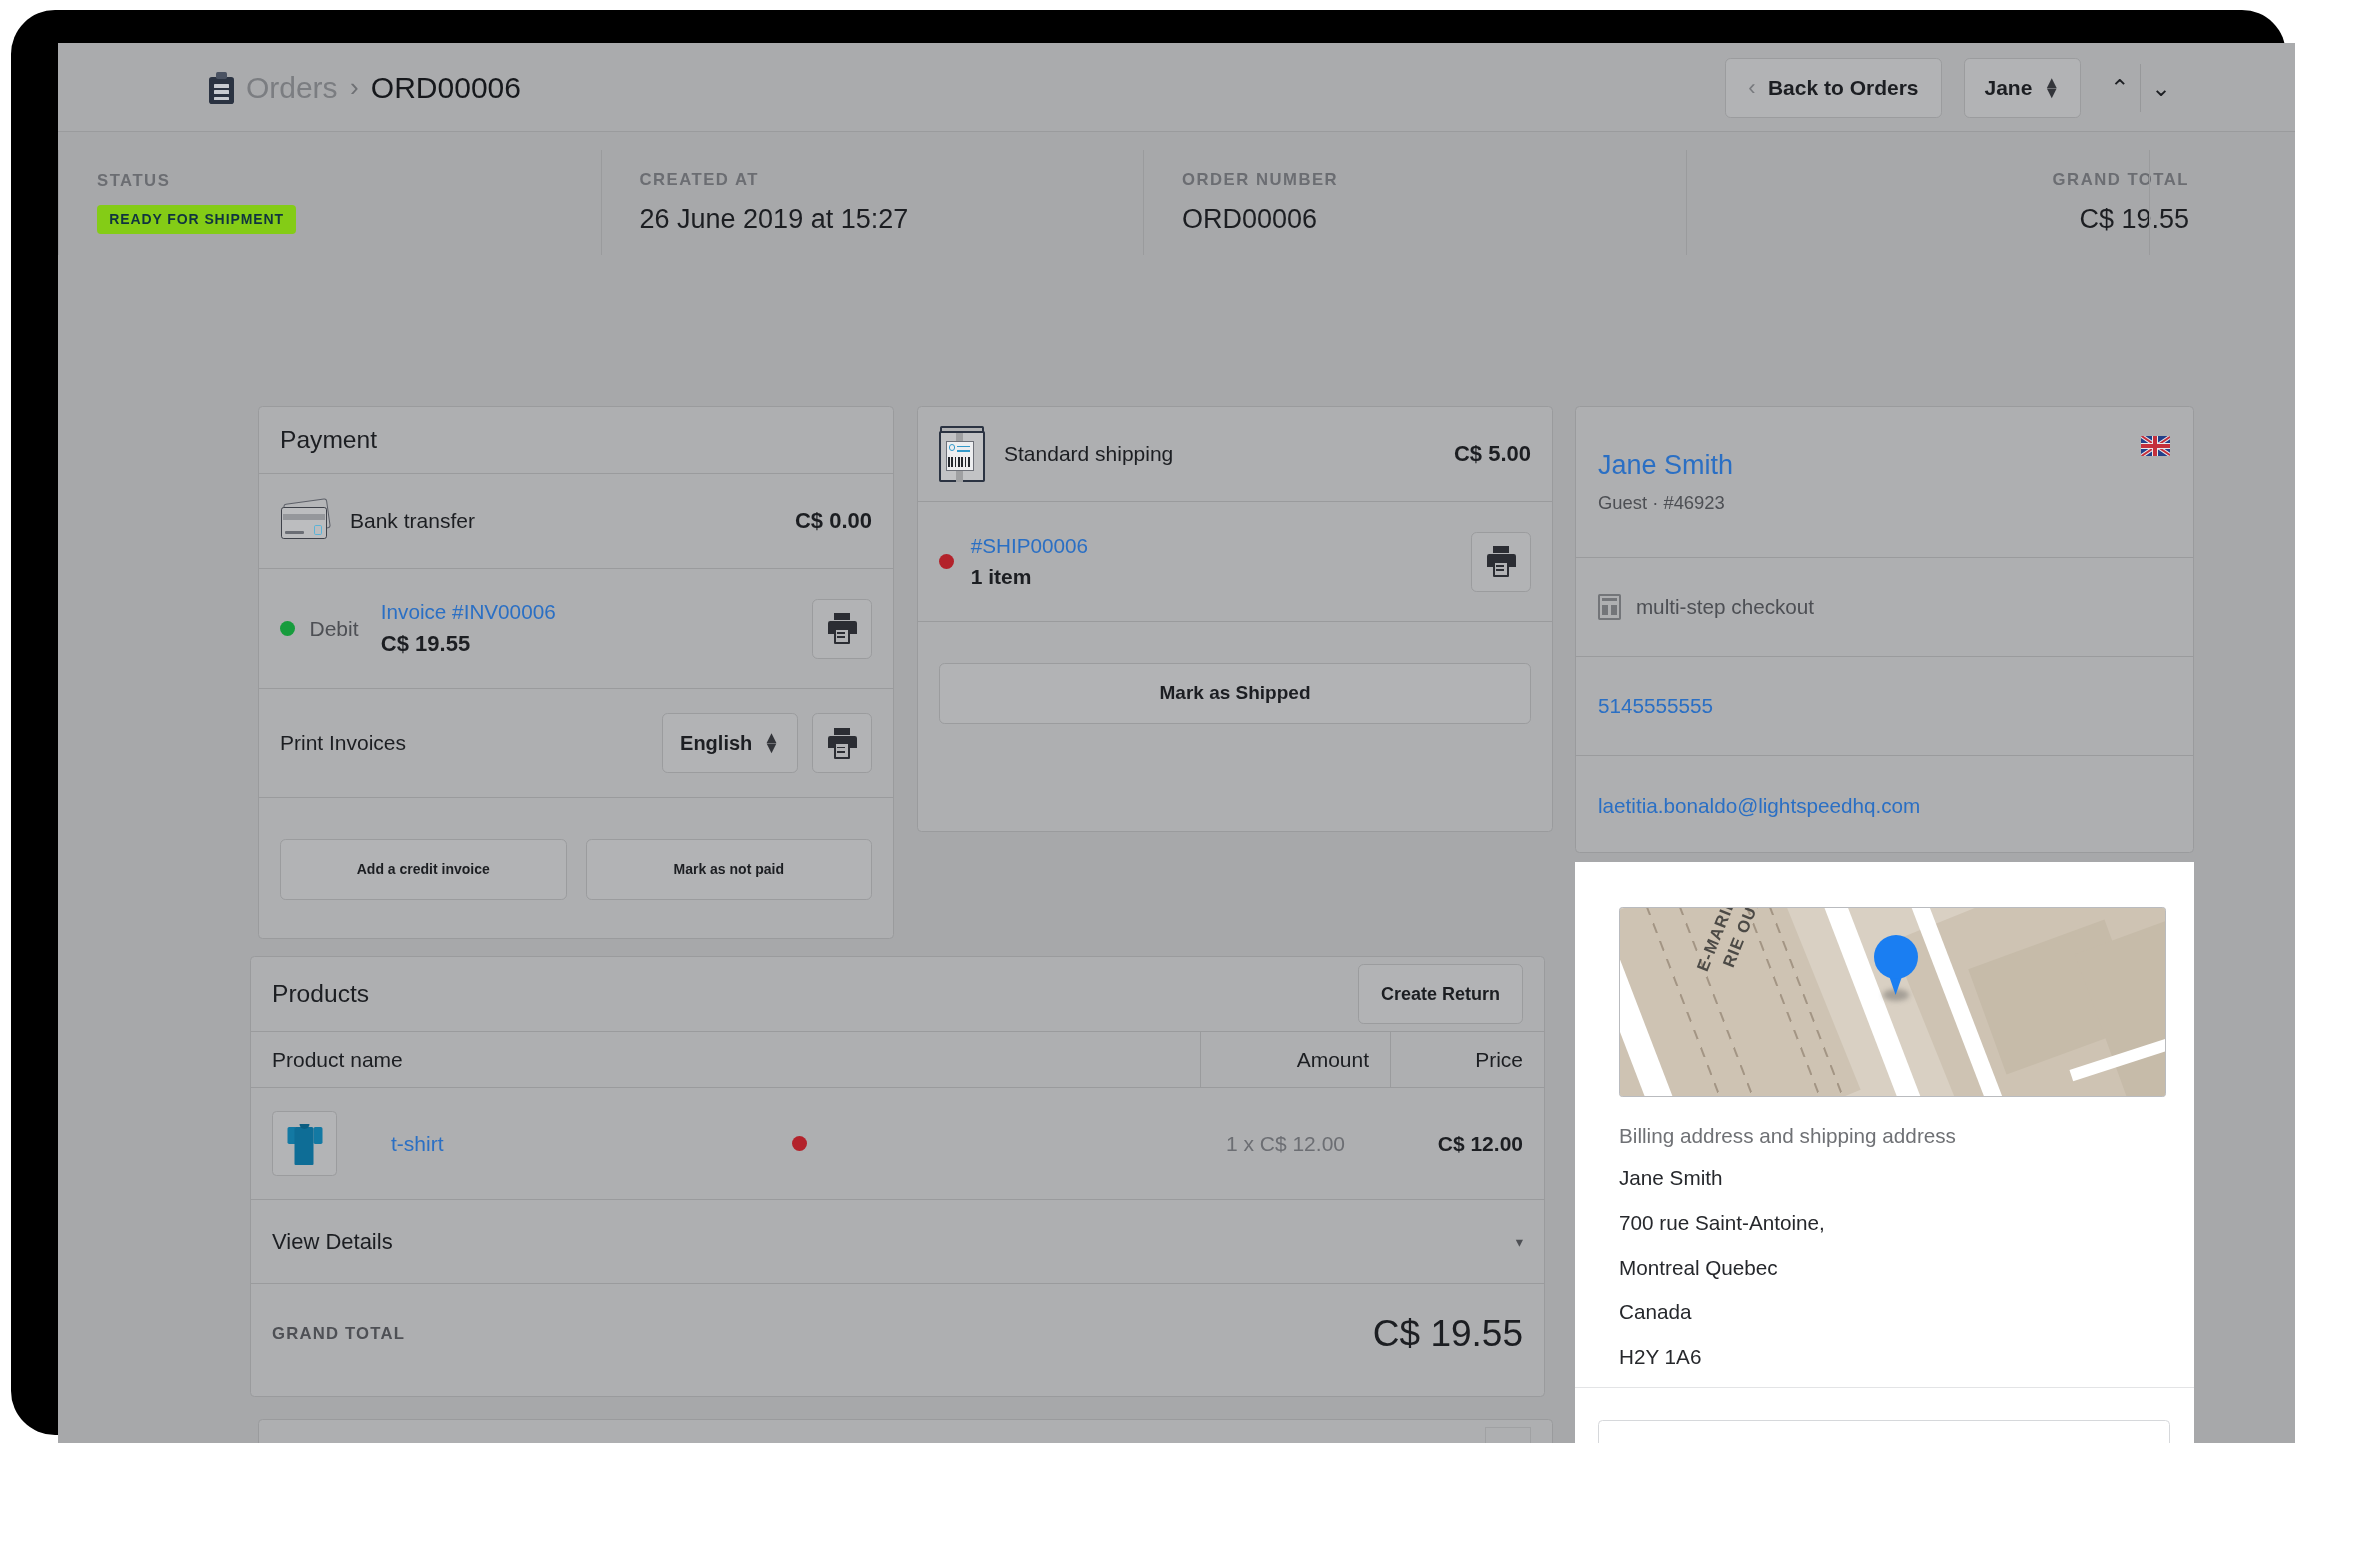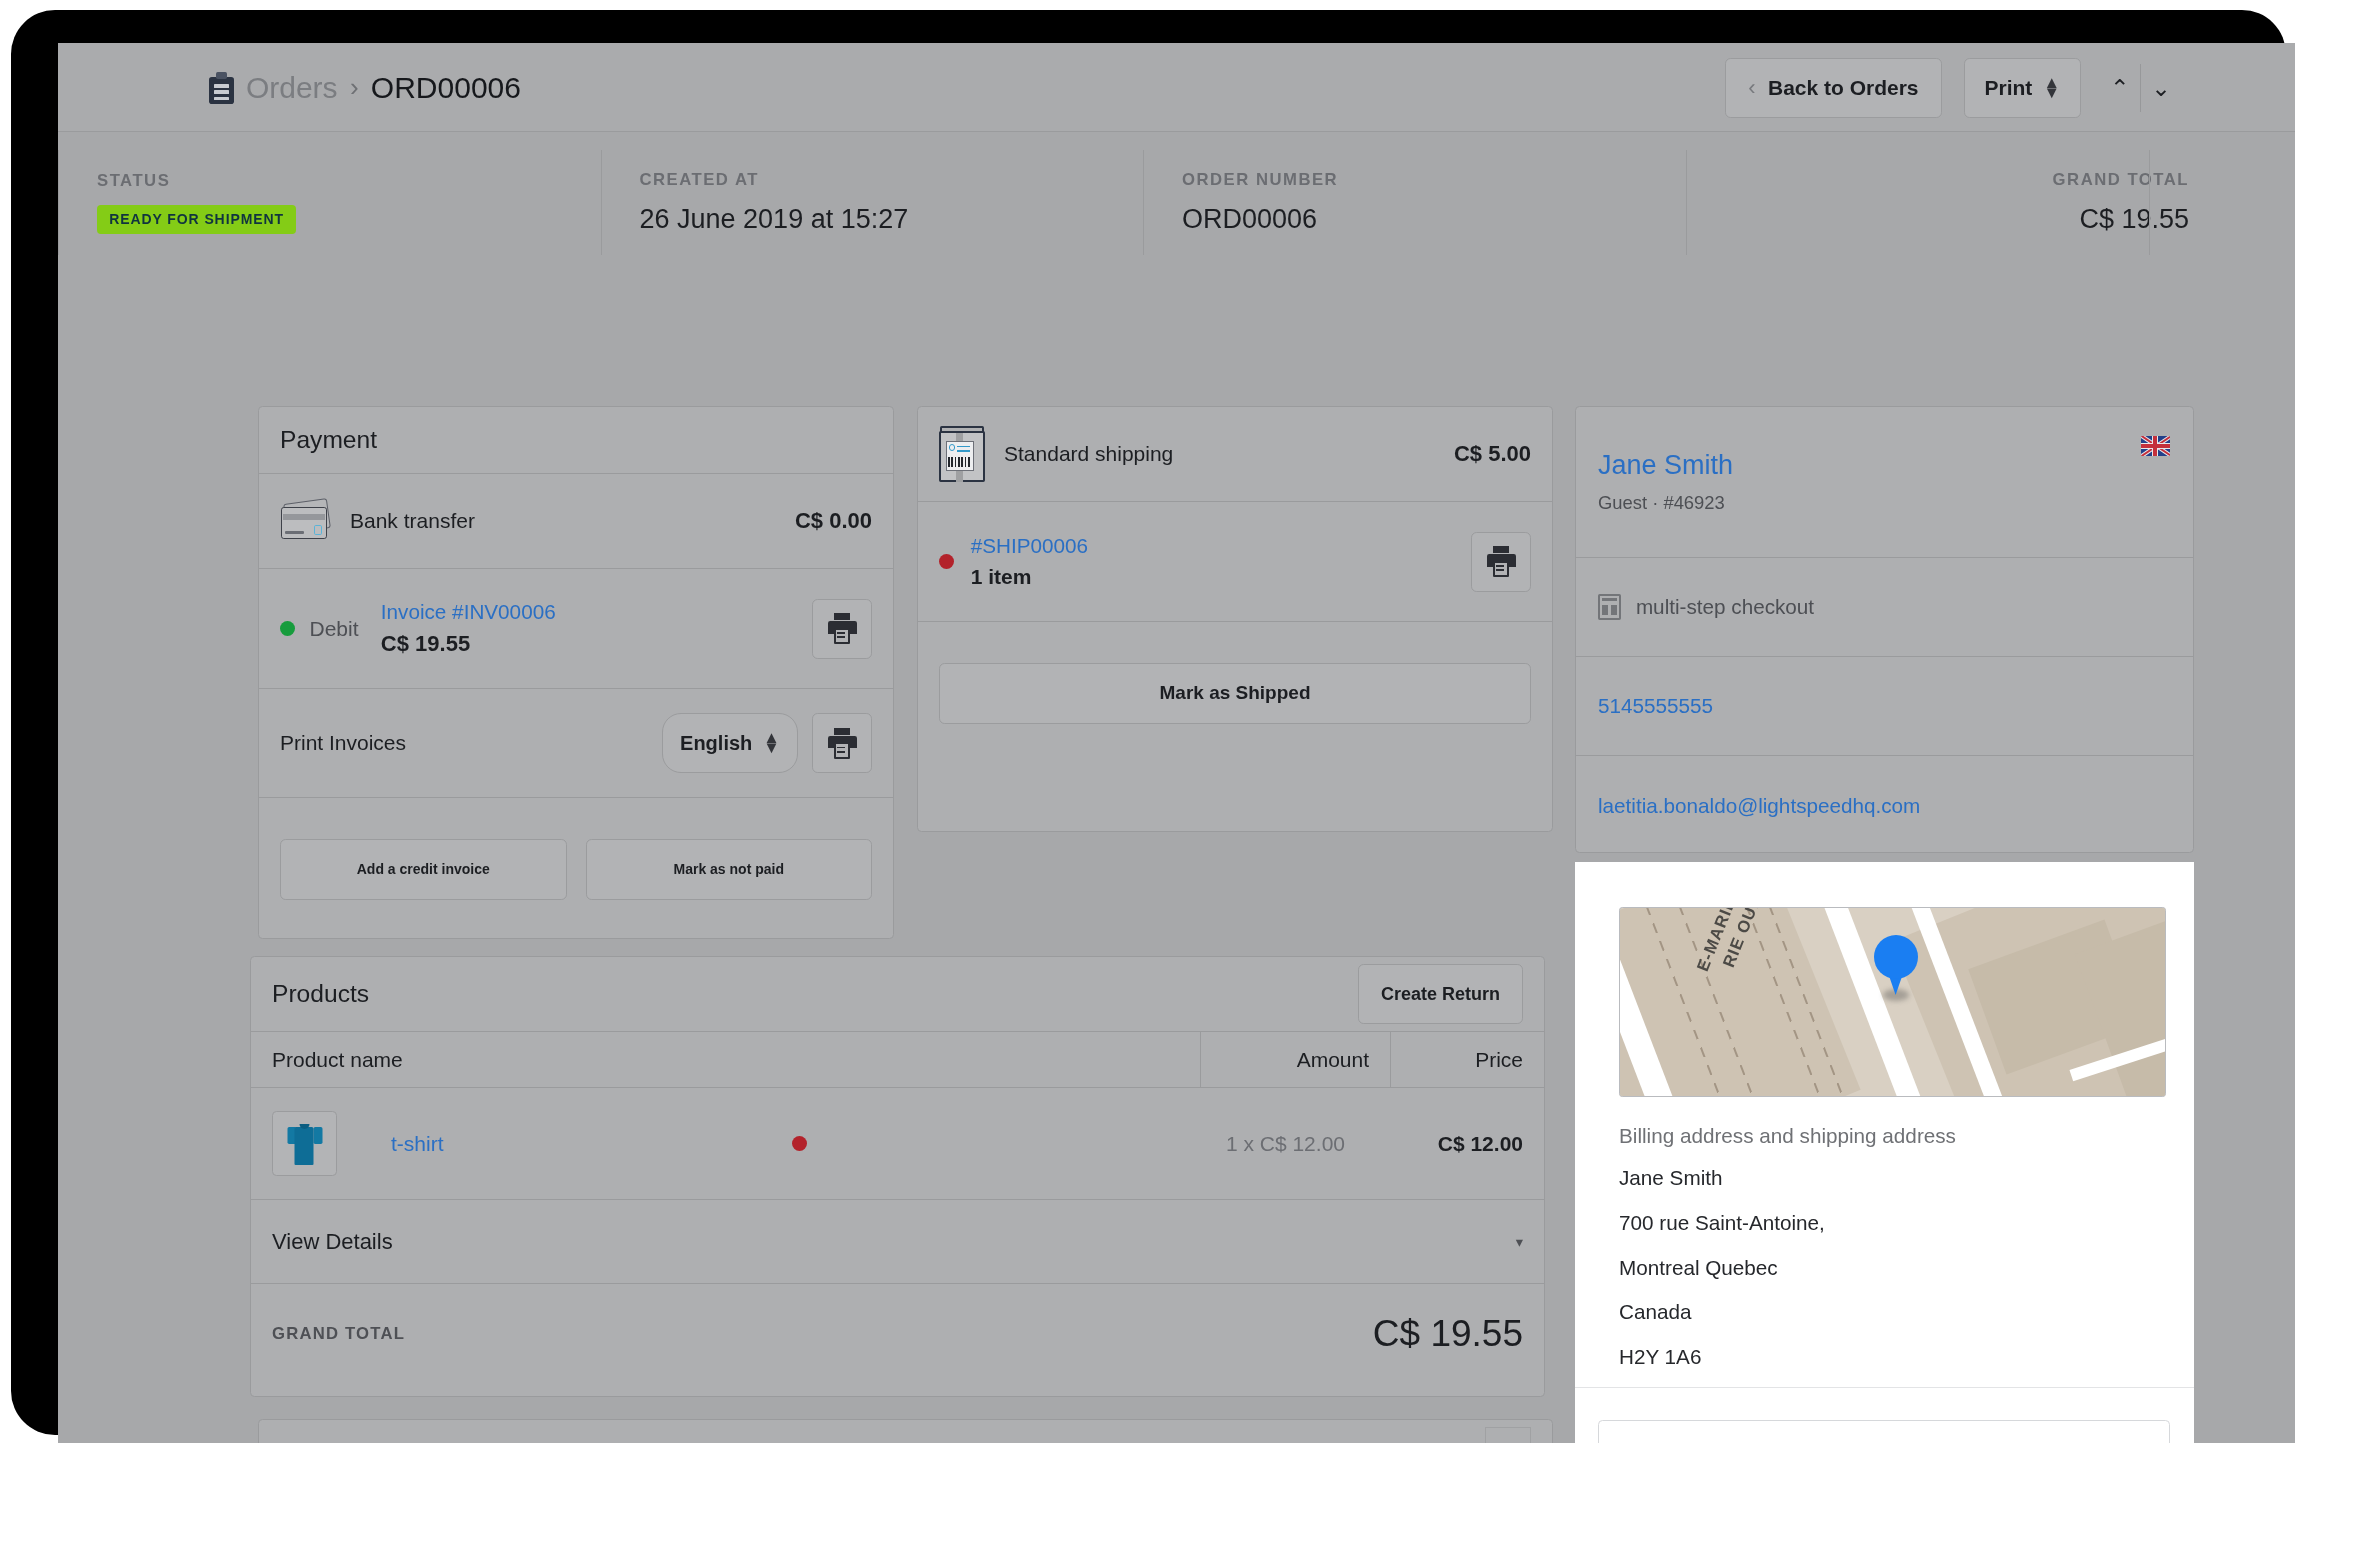--- a/index.html
+++ b/index.html
@@ -201,21 +201,21 @@
   }
   .printer-ico .pl {
     position: absolute; left: 9.5px; width: 8.4px; height: 1.7px; background: #2b2d33;
   }
 
   #pay-print-row { height: 109px; justify-content: space-between; }
   .rowlabel { font-size: 21px; color: #1c1e22; }
   .printright { display: flex; align-items: center; gap: 14.5px; }
   #lang-select {
     height: 60px; padding: 0 16.7px; font-size: 20px; font-weight: 700;
-    display: flex; align-items: center; gap: 11px; border-radius: 19px;
+    display: flex; align-items: center; gap: 11px;
   }
   #pay-actions-row { height: 140px; gap: 19px; padding-top: 2.2px; }
   .widebtn {
     flex: 1; height: 61px; font-size: 14px; font-weight: 600;
     display: flex; align-items: center; justify-content: center;
   }
 
   
   #shipment-card { left: 859px; top: 363px; width: 636px; height: 426px; }
   #ship-method-row { height: 95px; justify-content: space-between; }
@@ -483,21 +483,21 @@
         <span id="crumb-sep">›</span>
         <span id="crumb-current">ORD00006</span>
       </div>
 
       <div id="topactions">
         <button id="back-btn" class="btn">
           <span class="chev">‹</span>
           <span>Back to Orders</span>
         </button>
         <button id="more-btn" class="btn">
-          <span>Print</span>
+          <span>Jane</span>
           <span class="updown">
             <span>▲</span>
               <span>▼</span>
           </span>
         </button>
         <span class="navarrows">
           <button class="navarrow">
             <span>⌃</span>
           </button>
           <span class="navdiv"></span>

